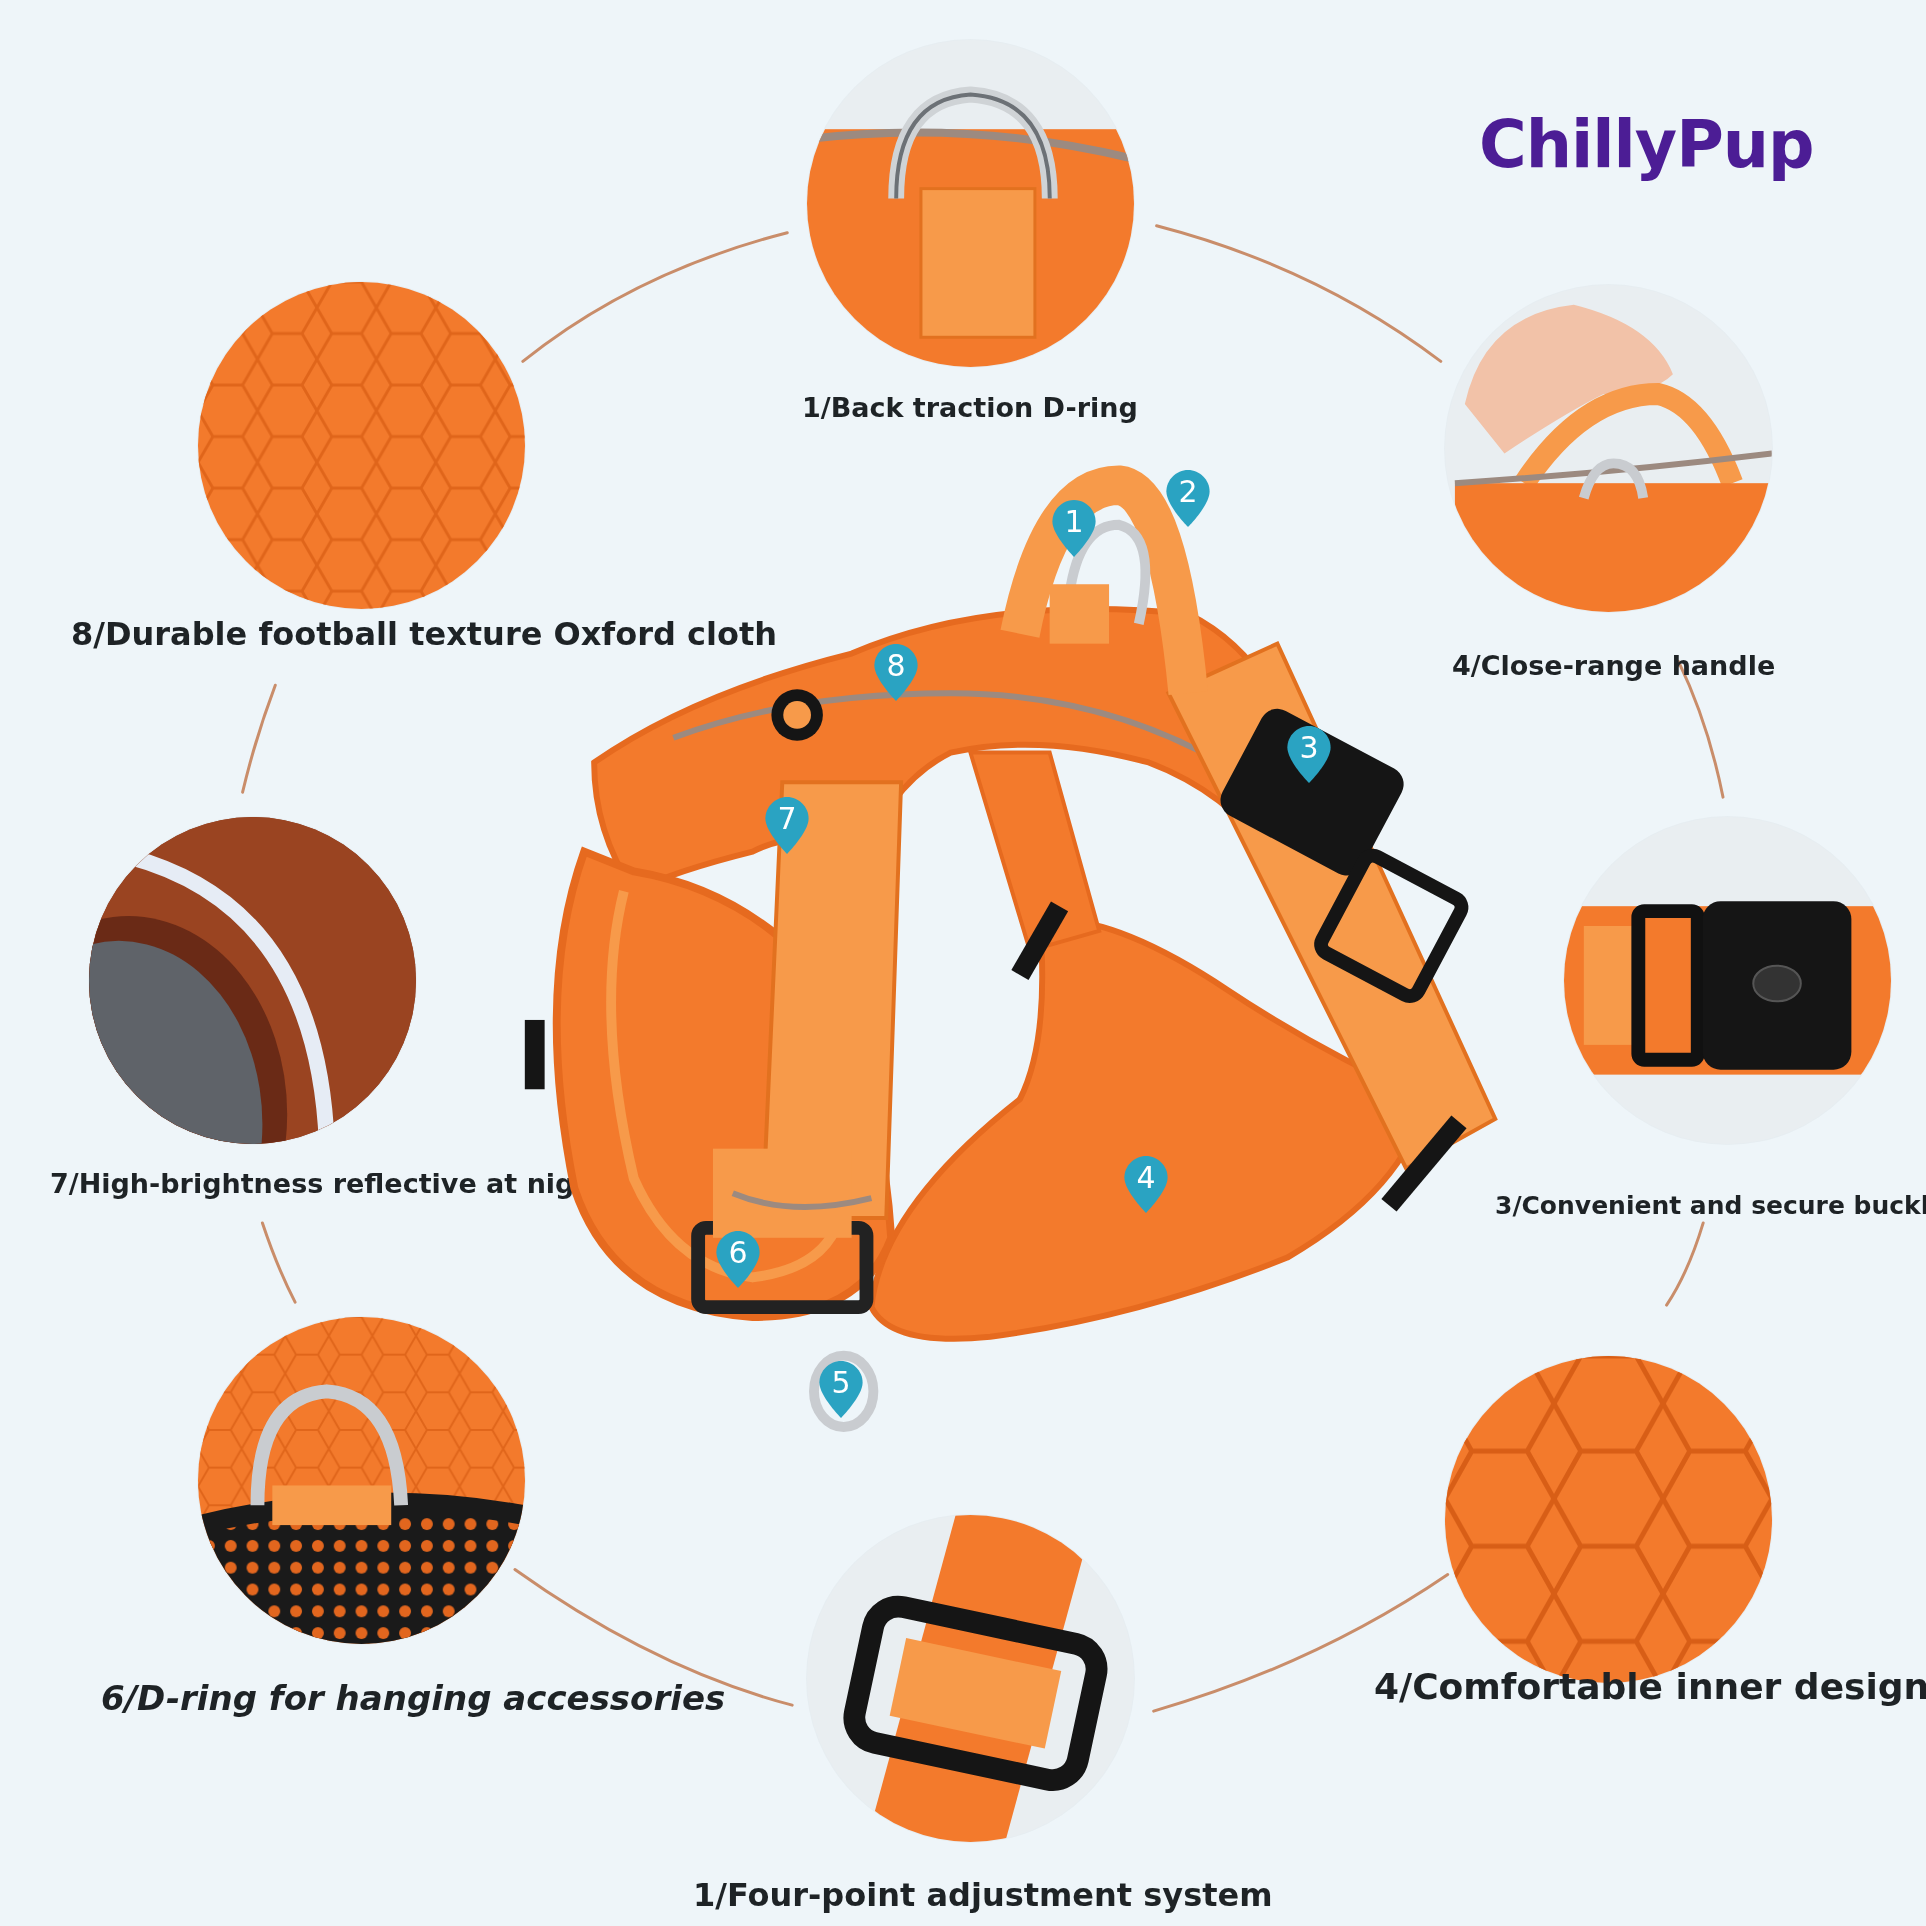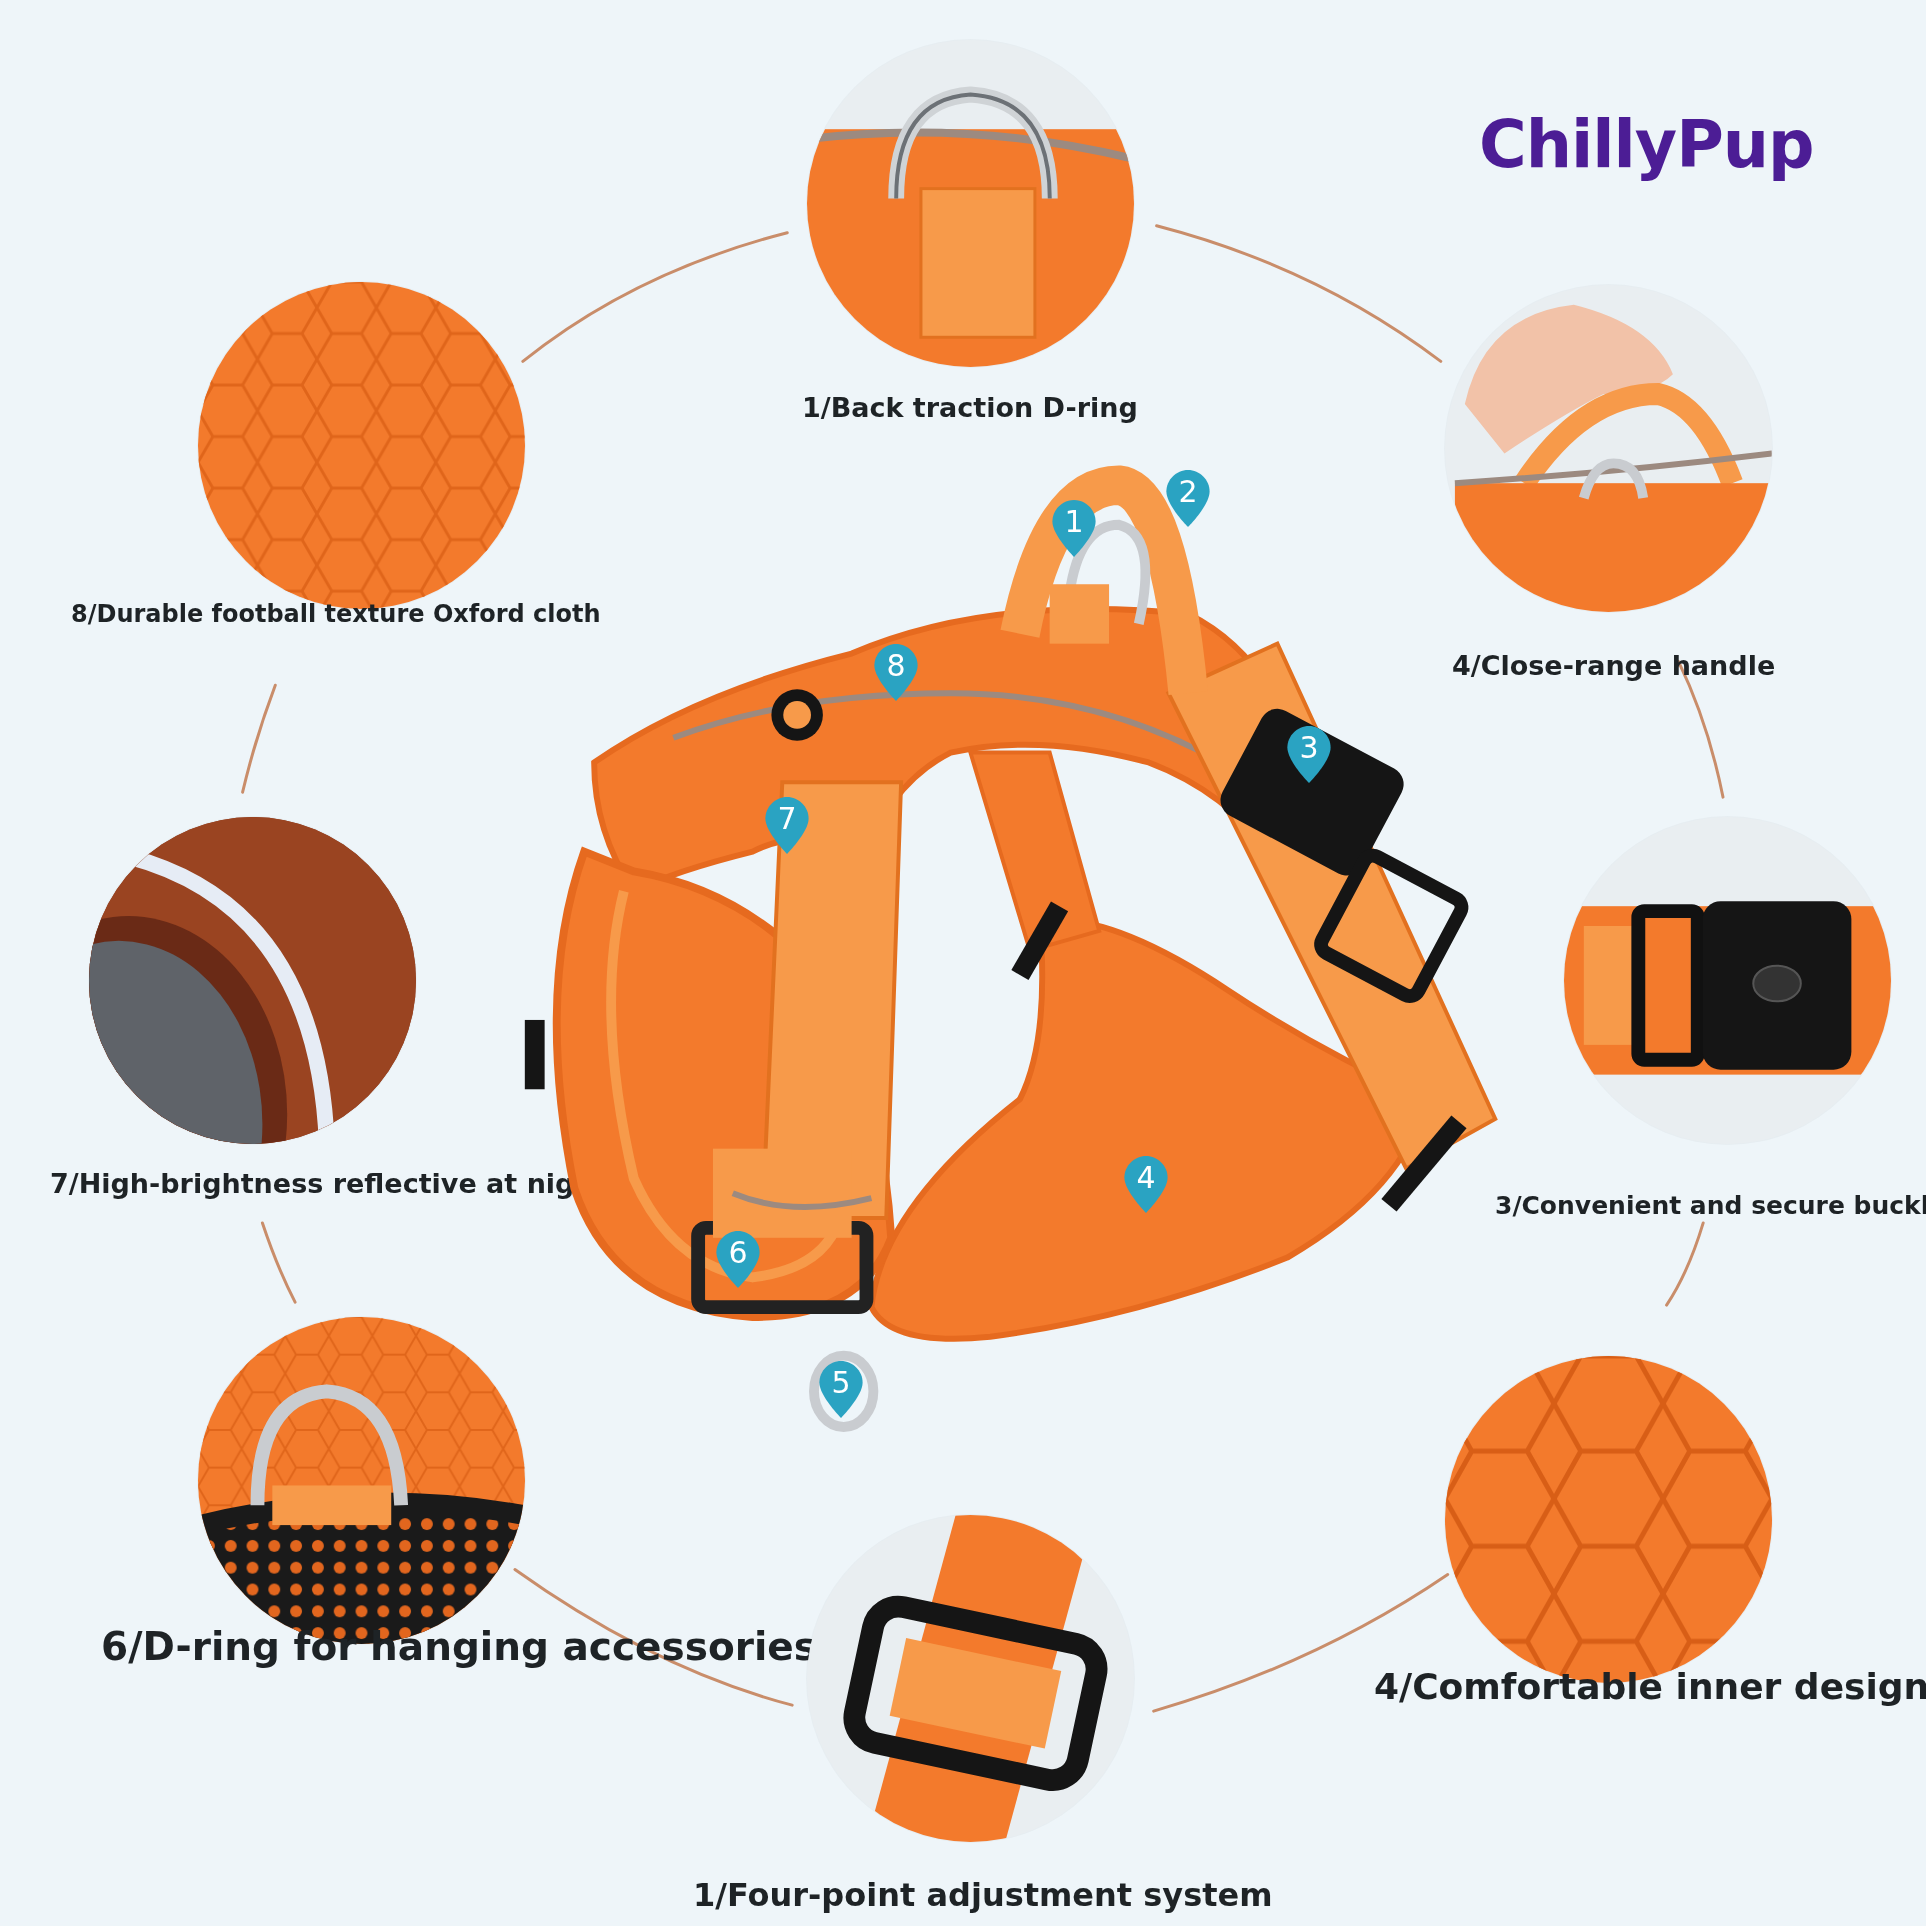--- a/index.html
+++ b/index.html
@@ -45,21 +45,21 @@
 <div class="circle" style="left:198px;top:282px;width:327px;height:327px;background:#f37a2c;">
   <svg width="327" height="327" viewBox="0 0 330 330">
     <defs>
       <pattern id="hex1" width="60" height="52" patternUnits="userSpaceOnUse">
         <path d="M15 0 L45 0 L60 26 L45 52 L15 52 L0 26 Z" fill="none" stroke="#e0651a" stroke-width="3"></path>
       </pattern>
     </defs>
     <rect width="330" height="330" fill="url(#hex1)"></rect>
   </svg>
 </div>
-<div class="label" style="left:71px;top:600px;font-size:24px;">8/Durable football texture Oxford cloth</div>
+<div class="label" style="left:71px;top:615px;font-size:32px;">8/Durable football texture Oxford cloth</div>
 
 <div class="circle" style="left:1445px;top:285px;width:327px;height:327px;background:#e9eef1;">
   <svg width="327" height="327" viewBox="0 0 330 330">
     <path d="M20 120 Q40 30 130 20 Q210 40 230 90 Q210 110 160 110 Q120 130 60 170 Z" fill="#f2c2a8"></path>
     <path d="M80 200 Q140 110 215 110 Q260 120 290 200" stroke="#f79a4a" stroke-width="22" fill="none"></path>
     <rect x="10" y="200" width="330" height="140" fill="#f37a2c"></rect>
     <path d="M10 200 Q165 190 330 170" stroke="#9c8a80" stroke-width="6" fill="none"></path>
     <path d="M140 215 Q150 180 170 180 Q195 180 200 215" stroke="#c9ccd0" stroke-width="10" fill="none"></path>
   </svg>
 </div>
@@ -96,21 +96,21 @@
         <circle cx="11" cy="11" r="6" fill="#e2661e"></circle>
       </pattern>
     </defs>
     <rect width="330" height="330" fill="url(#hex2)"></rect>
     <path d="M0 200 Q165 160 330 190 L330 330 L0 330 Z" fill="#1a1a1a"></path>
     <path d="M0 220 Q165 180 330 210 L330 330 L0 330 Z" fill="url(#mesh)"></path>
     <path d="M60 190 Q60 80 130 75 Q200 80 205 190" stroke="#c9ccd0" stroke-width="14" fill="none"></path>
     <rect x="75" y="170" width="120" height="40" fill="#f79a4a"></rect>
   </svg>
 </div>
-<div class="label" style="left:101px;top:1624px;font-size:39px;">6/D-ring for hanging accessories</div>
+<div class="label" style="left:101px;top:1678px;font-size:34px;font-style:italic;">6/D-ring for hanging accessories</div>
 
 <div class="circle" style="left:1445px;top:1356px;width:327px;height:327px;background:#f37a2c;">
   <svg width="327" height="327" viewBox="0 0 330 330">
     <defs>
       <pattern id="hex3" width="110" height="96" patternUnits="userSpaceOnUse">
         <path d="M27 0 L83 0 L110 48 L83 96 L27 96 L0 48 Z" fill="none" stroke="#d85e16" stroke-width="5"></path>
       </pattern>
     </defs>
     <rect width="330" height="330" fill="url(#hex3)"></rect>
   </svg>

